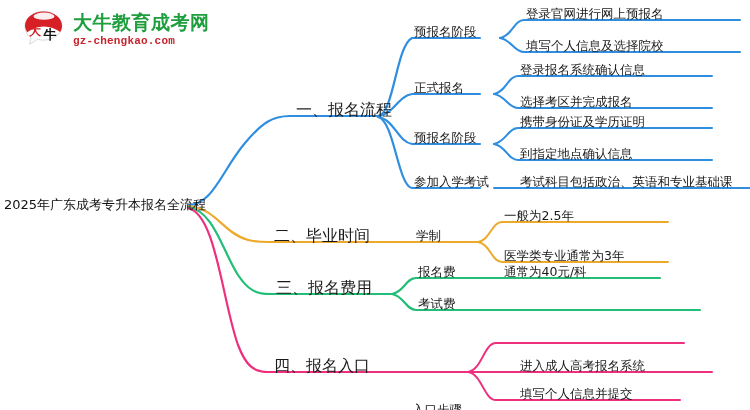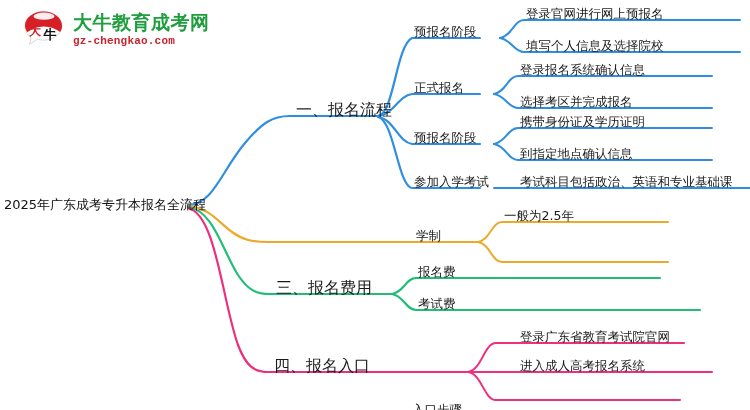--- a/index.html
+++ b/index.html
@@ -110,25 +110,28 @@
   <div class="node leaf anchor-l" style="left:520px;top:70px;">登录报名系统确认信息</div>
   <div class="node leaf anchor-l" style="left:520px;top:102px;">选择考区并完成报名</div>
 
   <div class="node lvl2 anchor-l" style="left:414px;top:138px;">预报名阶段</div>
   <div class="node leaf anchor-l" style="left:520px;top:122px;">携带身份证及学历证明</div>
   <div class="node leaf anchor-l" style="left:520px;top:154px;">到指定地点确认信息</div>
 
   <div class="node lvl2 anchor-l" style="left:414px;top:182px;">参加入学考试</div>
   <div class="node leaf anchor-l" style="left:520px;top:182px;">考试科目包括政治、英语和专业基础课</div>
 
+  <div class="node lvl1 anchor-l" style="left:274px;top:236px;">二、毕业时间</div>
   <div class="node lvl2 anchor-l" style="left:416px;top:236px;">学制</div>
   <div class="node leaf anchor-l" style="left:504px;top:216px;">一般为2.5年</div>
+  <div class="node leaf anchor-l" style="left:504px;top:256px;">医学类专业通常为3年</div>
 
   <div class="node lvl1 anchor-l" style="left:276px;top:288px;">三、报名费用</div>
   <div class="node lvl2 anchor-l" style="left:418px;top:272px;">报名费</div>
+  <div class="node leaf anchor-l" style="left:504px;top:272px;">通常为40元/科</div>
   <div class="node lvl2 anchor-l" style="left:418px;top:304px;">考试费</div>
 
   <div class="node lvl1 anchor-l" style="left:274px;top:366px;">四、报名入口</div>
   <div class="node lvl2 anchor-l" style="left:412px;top:366px;margin-top:44px;">入口步骤</div>
-  <div class="node leaf anchor-l" style="left:520px;top:337px;">登录广东省教育考试院官网</div>
   <div class="node leaf anchor-l" style="left:520px;top:366px;text-align:right;">进入成人高考报名系统</div>
+  <div class="node leaf anchor-l" style="left:520px;top:394px;">填写个人信息并提交</div>
 
 </div>
 
 </body></html>

